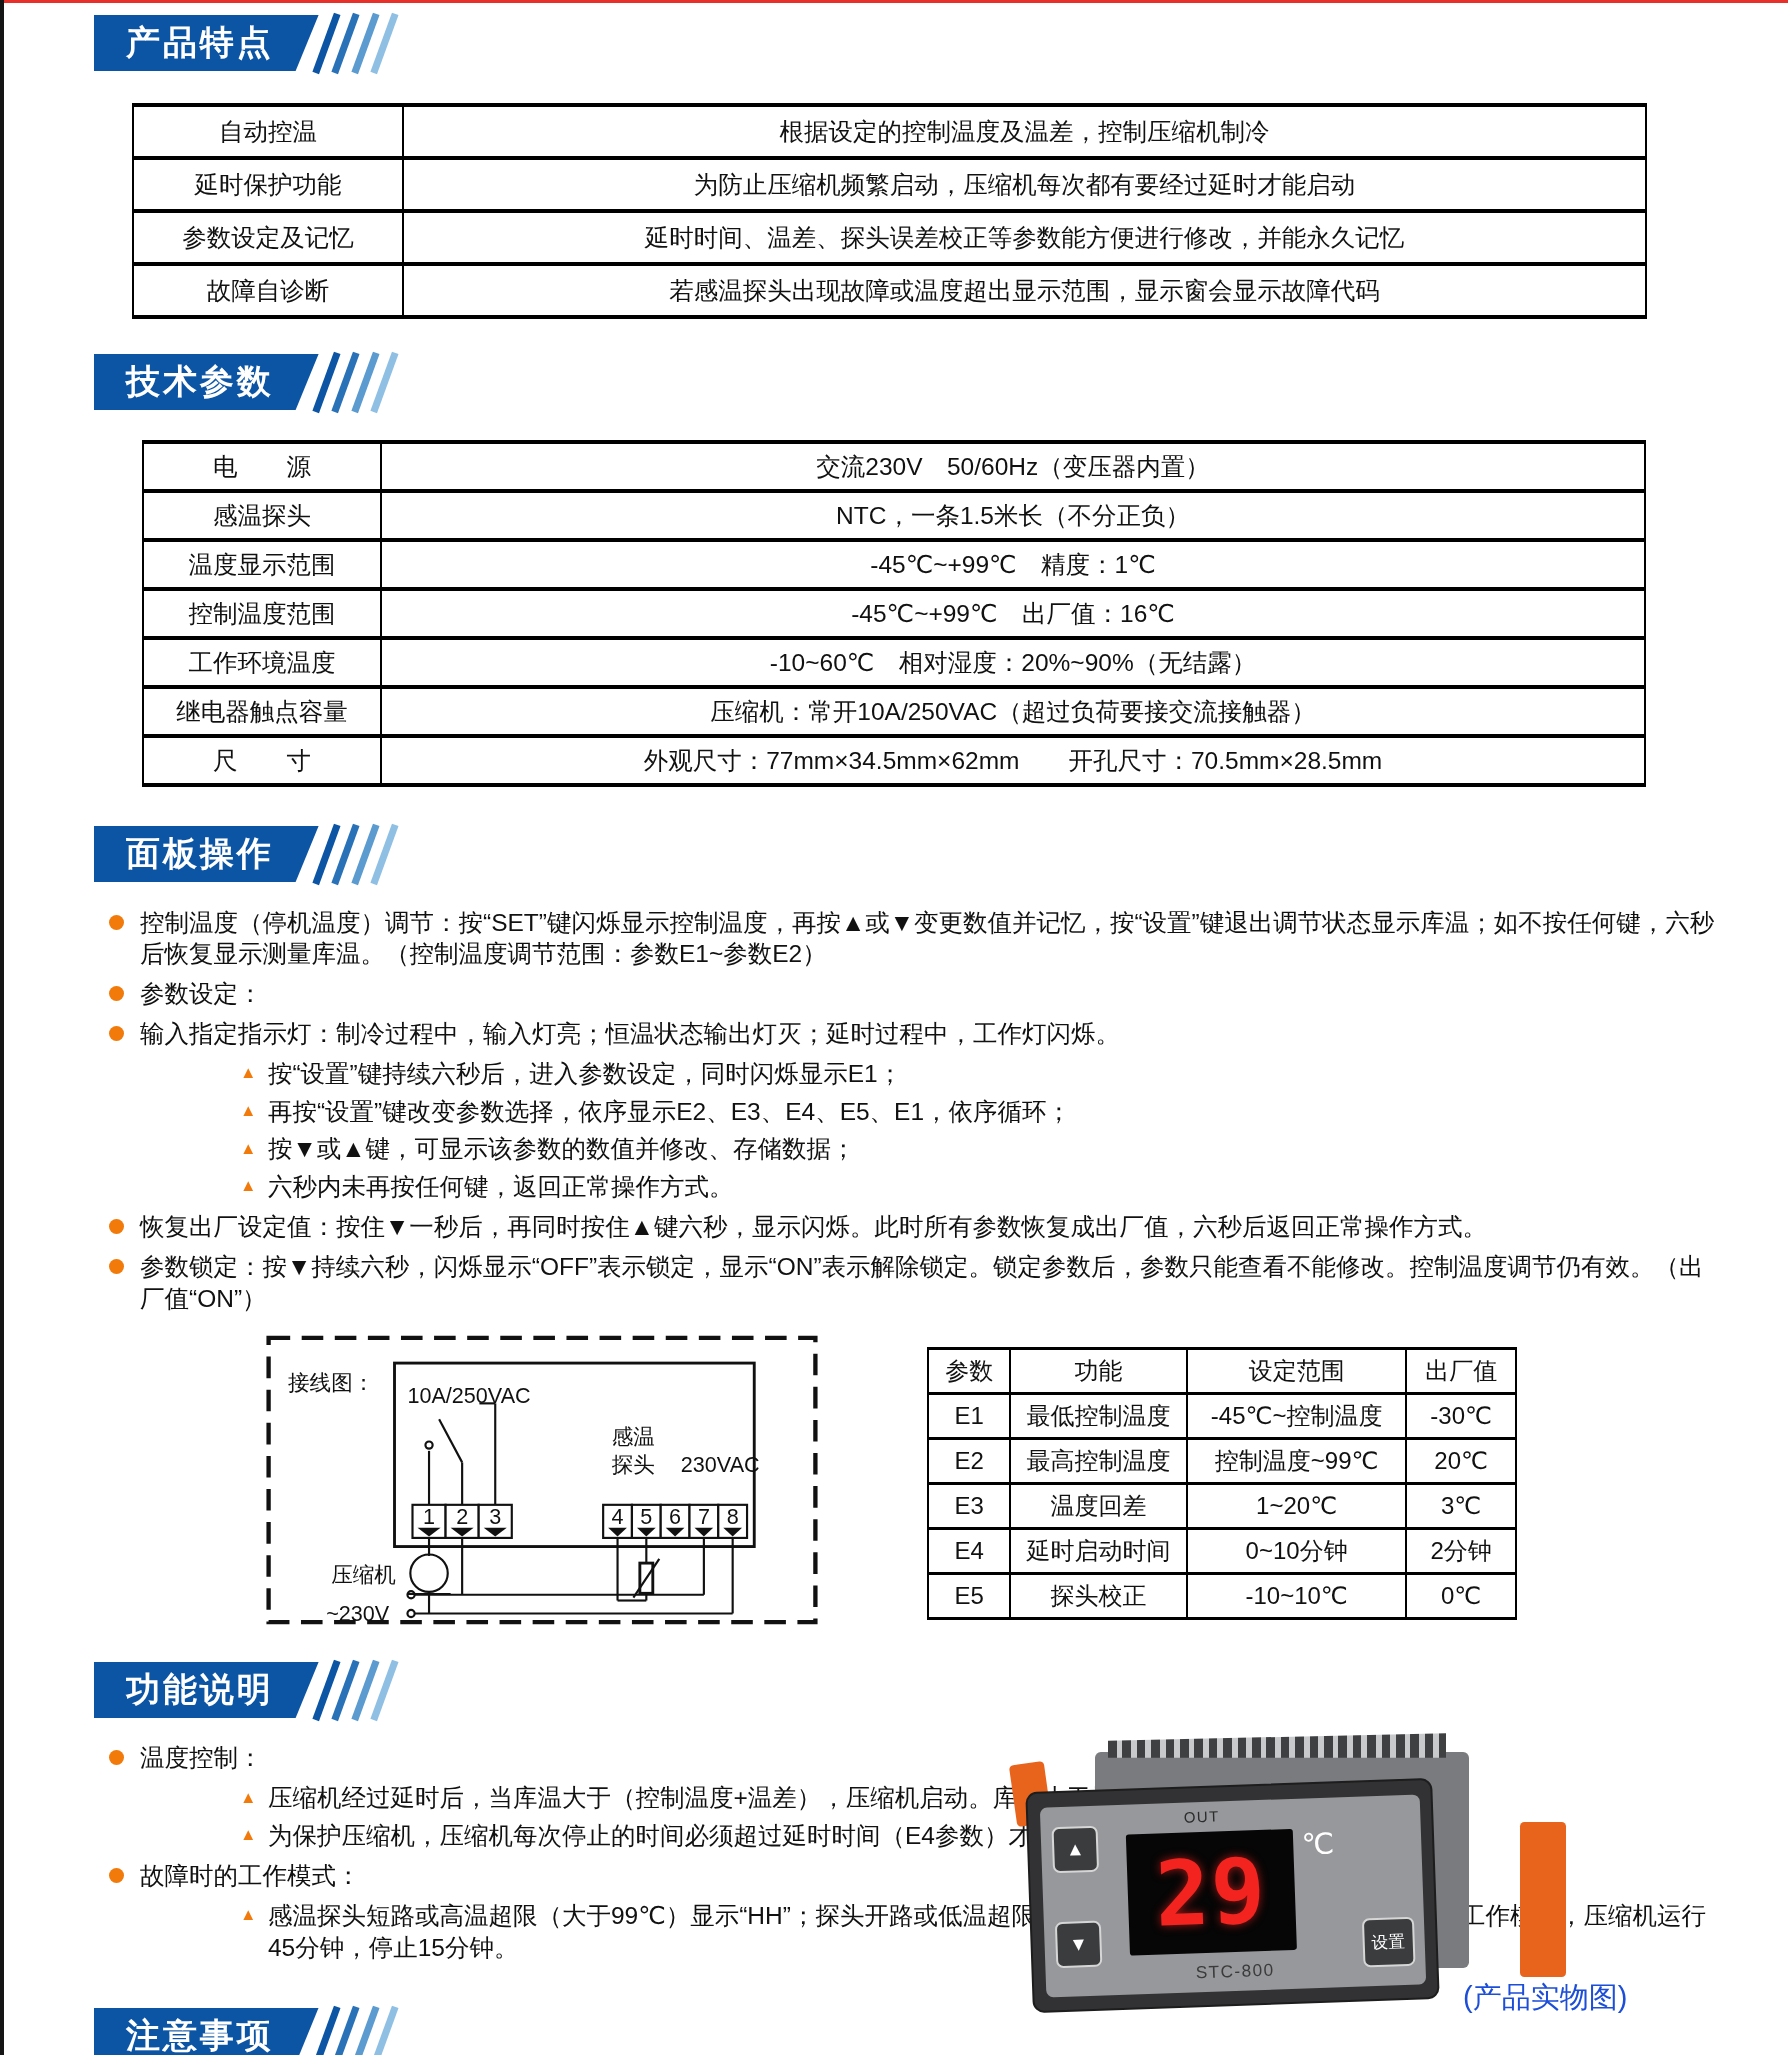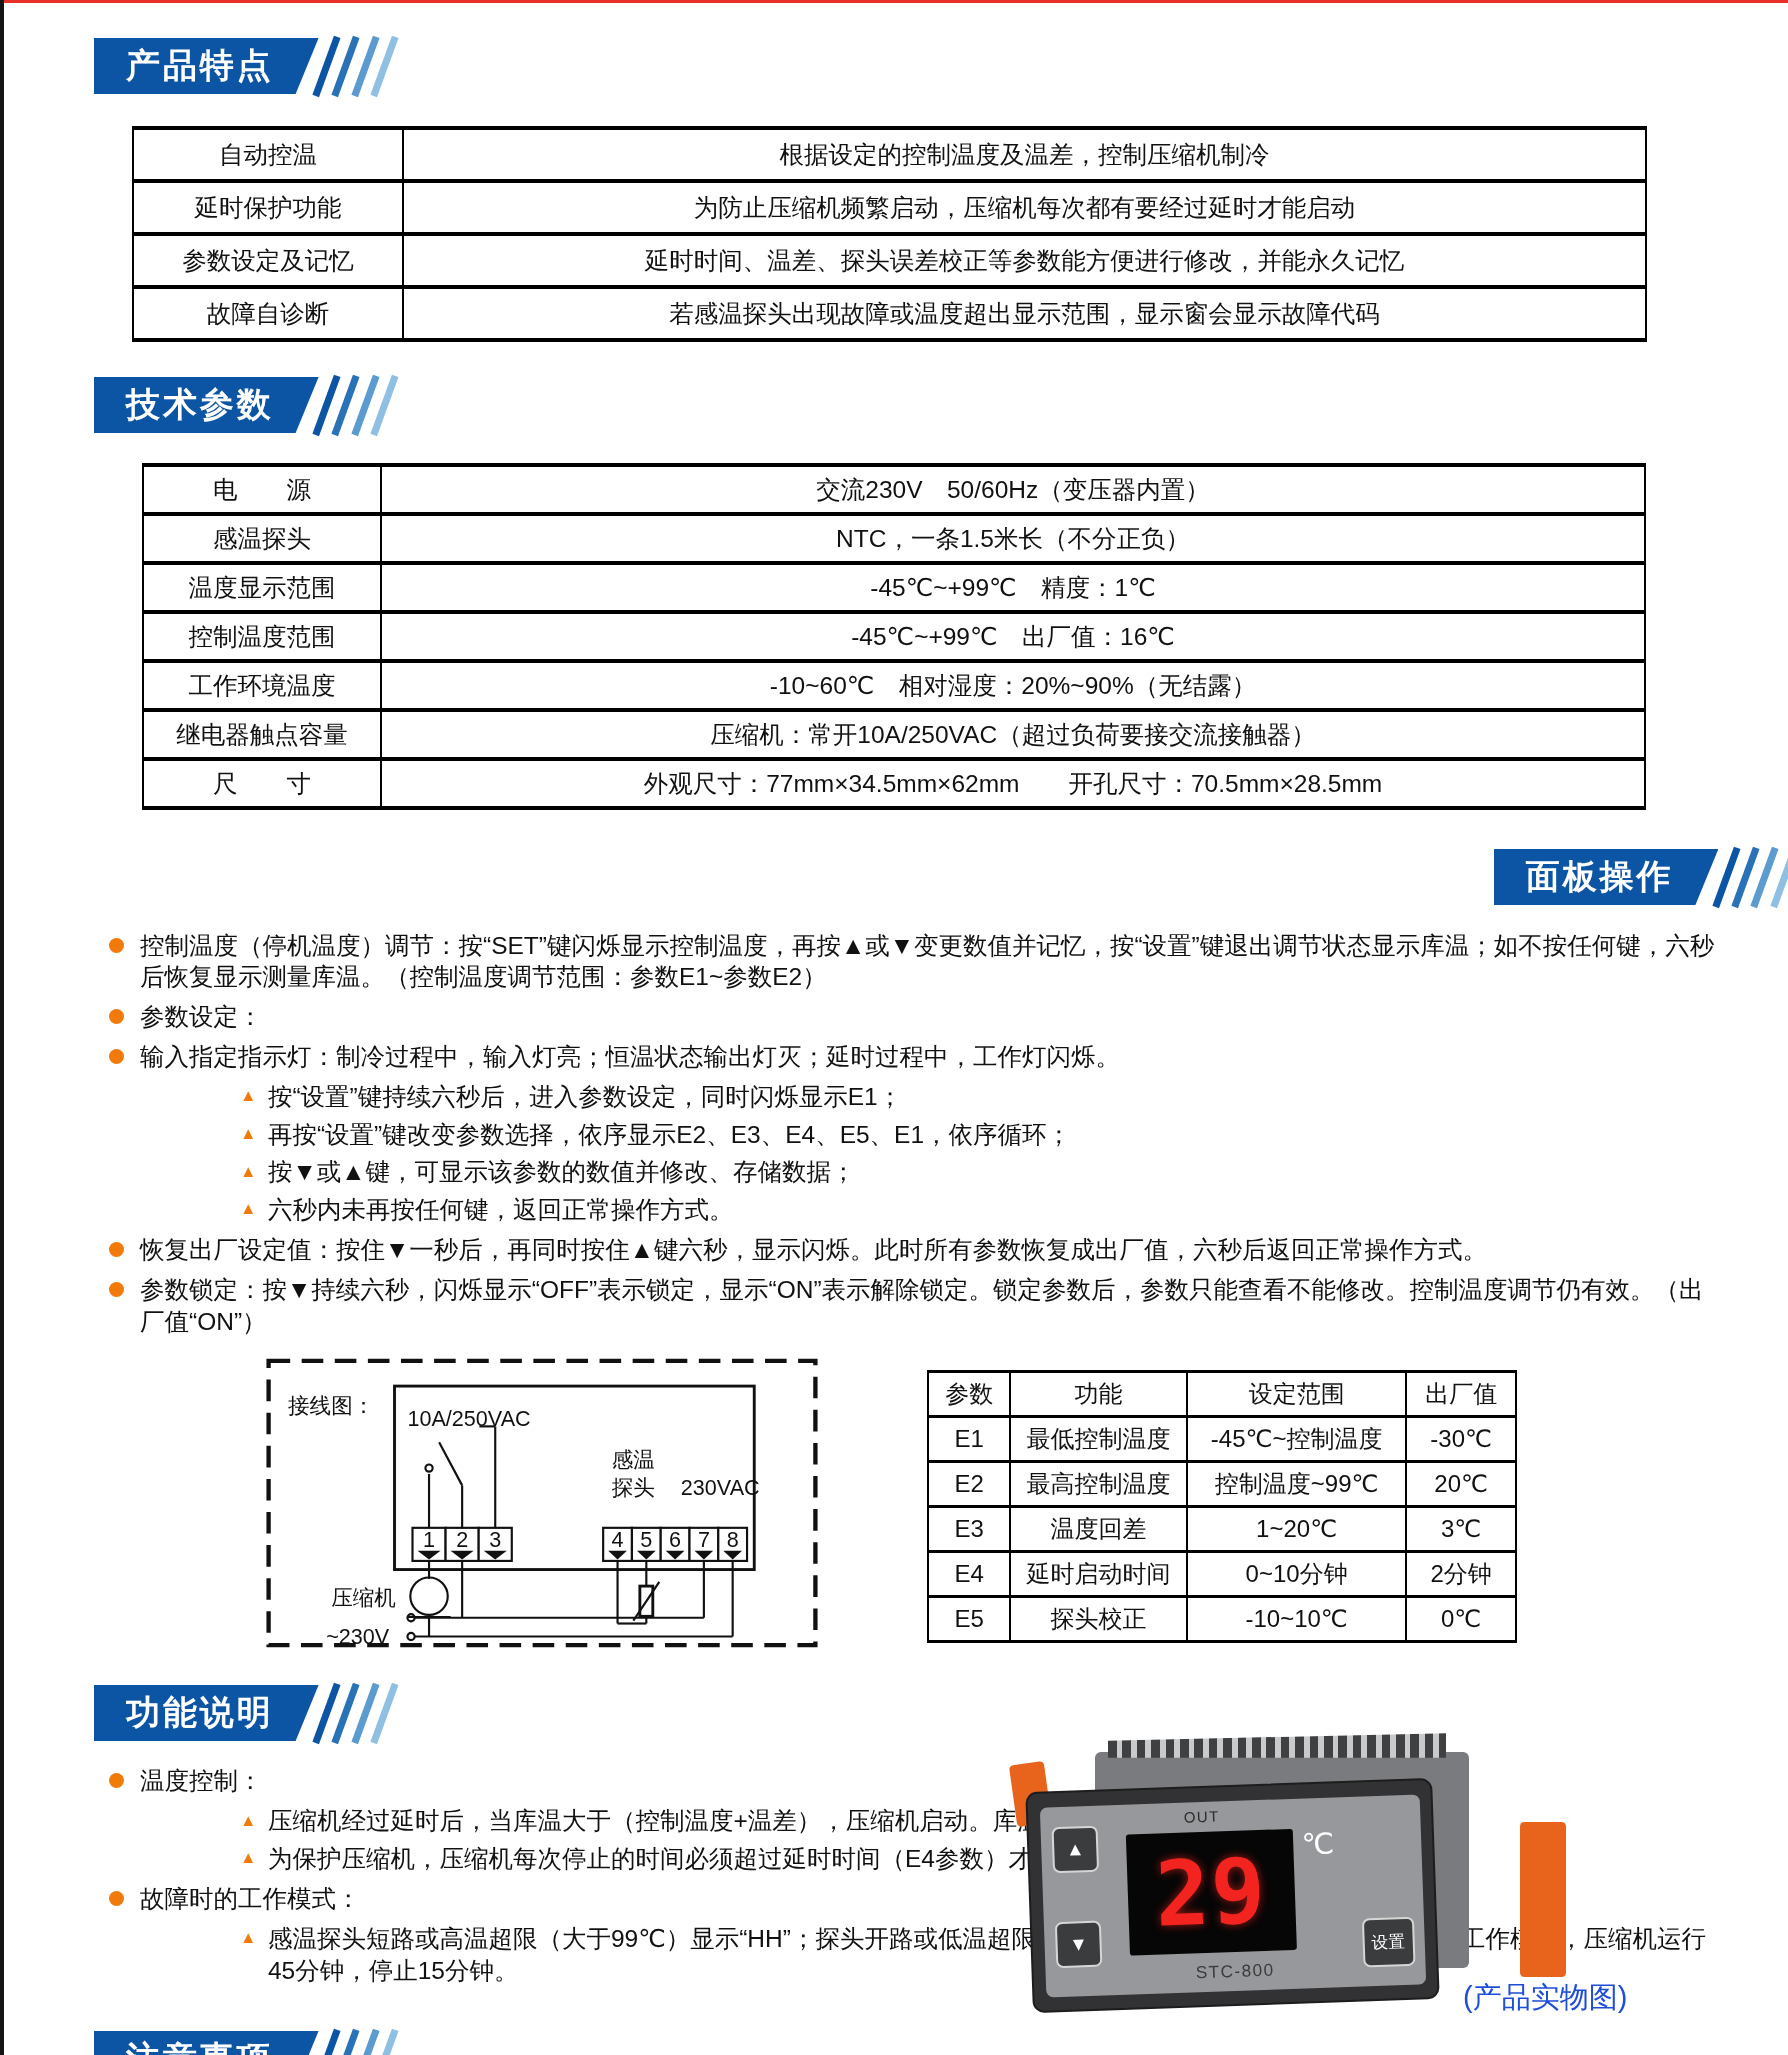--- a/index.html
+++ b/index.html
@@ -8,21 +8,21 @@
   .edge-left{position:absolute;left:0;top:0;width:3.6px;height:2056px;background:#151515;}
   .edge-top{position:absolute;left:0;top:0;width:1788px;height:2.9px;background:#e8302a;}
 
   
   .banner{display:flex;align-items:stretch;height:56px;margin-left:94px;position:relative;}
   .flag{background:#0c55a4;color:#fff;font-size:34px;font-weight:bold;display:flex;align-items:center;
         padding:0 45px 0 32px;letter-spacing:2.9px;
         clip-path:polygon(0 0,100% 0,calc(100% - 23px) 100%,0 100%);}
   .slashes{display:flex;gap:12.2px;margin-left:4.3px;align-items:center;height:100%;}
   .slash{display:block;width:7.2px;height:112%;transform:rotate(20deg);}
-  .b1{margin-top:38px;} .b2{margin-top:35px;} .b3{margin-top:39px;justify-content:flex-end;} .b4{margin-top:36px;} .b5{margin-top:45px;}
+  .b1{margin-top:15px;} .b2{margin-top:35px;} .b3{margin-top:39px;} .b4{margin-top:36px;} .b5{margin-top:45px;}
 
   
   table.kv{border-collapse:collapse;table-layout:fixed;background:#fff;}
   table.kv td{border:2.2px solid #000;border-top-width:4.3px;border-bottom-width:4.3px;text-align:center;
               font-size:24.5px;padding:0 26px;}
   table.feat{margin:32px 0 0 132px;width:1515px;}
   table.feat td{height:49px;}
   table.spec{margin:30px 0 0 142px;width:1504px;}
   table.spec td{height:45px;}
   col.c-label-feat{width:270px;} col.c-label-spec{width:238px;}

